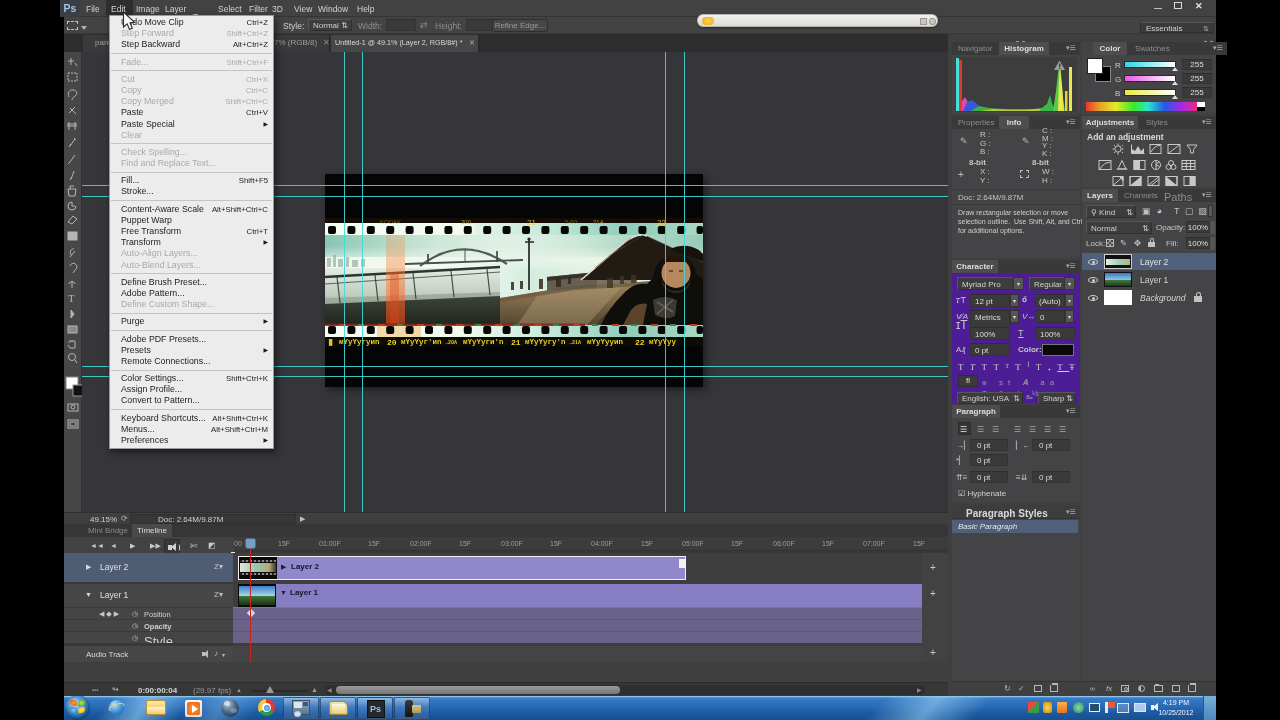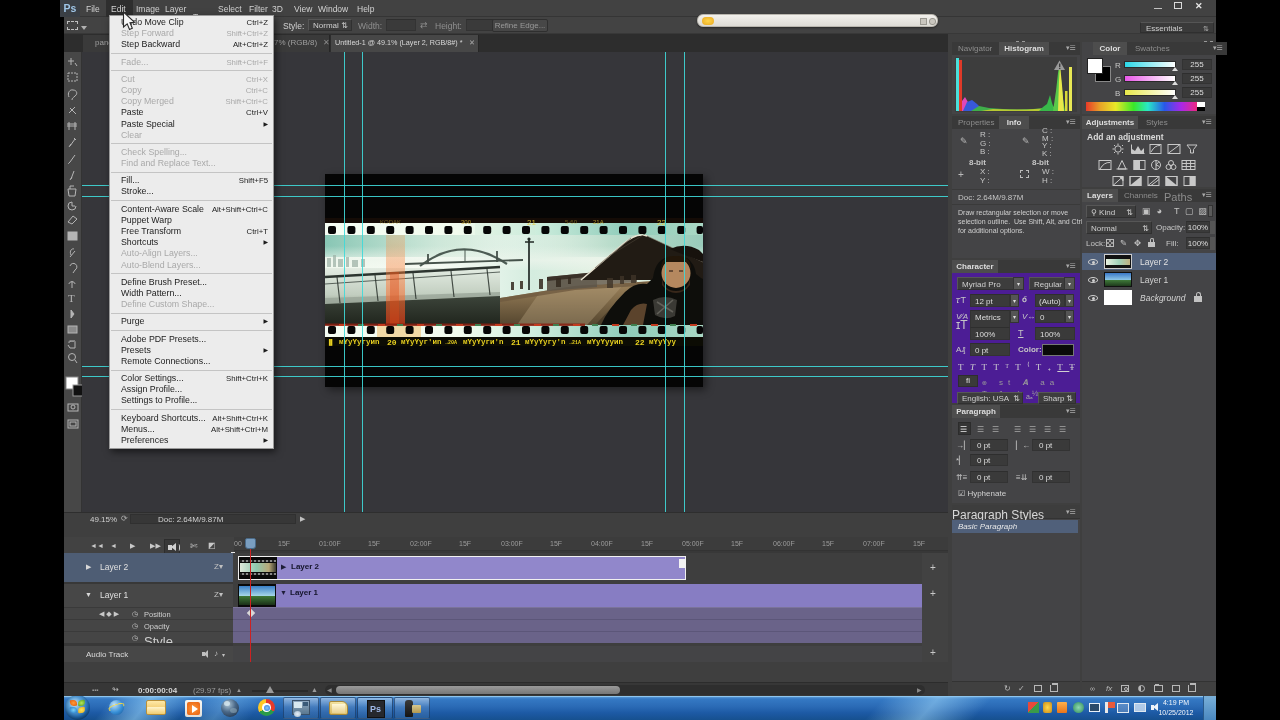--- a/index.html
+++ b/index.html
@@ -575,21 +575,21 @@
   <div class="abs" style="left:4px; top:51px; font-size:8px;">*▏</div>
   <div class="abs well" style="left:18px; top:49px; width:38px; height:12px; font-size:8px; color:#ddd; padding:1px 0 0 6px;">0 pt</div>
   <div class="abs" style="left:4px; top:68px; font-size:8px;">⇈≡</div>
   <div class="abs well" style="left:18px; top:66px; width:38px; height:12px; font-size:8px; color:#ddd; padding:1px 0 0 6px;">0 pt</div>
   <div class="abs" style="left:64px; top:68px; font-size:8px;">≡⇊</div>
   <div class="abs well" style="left:80px; top:66px; width:38px; height:12px; font-size:8px; color:#ddd; padding:1px 0 0 6px;">0 pt</div>
   <div class="abs" style="left:6px; top:84px; font-size:8px; color:#d0d0d0;">☑ Hyphenate</div>
 </div>
 <div class="abs" style="left:952px; top:505px; width:128px; height:190px; background:#444446;">
   <div class="abs" style="left:0; top:0; width:128px; height:14px; background:#3d3d3d; border-bottom:1px solid #333;">
-    <span class="abs" style="left:0; top:3px; font-size:12px; color:#d8d8d8; font-weight:normal;">Paragraph Styles</span>
+    <span class="abs" style="left:14px; top:3px; font-size:10px; color:#d8d8d8; font-weight:bold;">Paragraph Styles</span>
     <span class="abs" style="left:114px; top:3px; color:#aaa; font-size:7px;">▾☰</span>
   </div>
   <div class="abs" style="left:0px; top:15px; width:126px; height:13px; background:#50607a; color:#e8e8e8; font-size:8px; font-style:italic; line-height:13px;"><span style="margin-left:6px;">Basic Paragraph</span></div>
   <div class="abs" style="left:0; top:176px; width:128px; height:14px; background:#404040; border-top:1px solid #333;">
     <span class="abs" style="left:52px; top:2px; color:#b8b8b8; font-size:8px;">↻</span>
     <span class="abs" style="left:66px; top:2px; color:#b8b8b8; font-size:8px;">✓</span>
     <span class="abs" style="left:82px; top:3px; width:8px; height:7px; border:1px solid #b8b8b8;"></span>
     <span class="abs" style="left:98px; top:3px; width:8px; height:7px; border:1px solid #b8b8b8; border-top:none;">
         <span class="abs" style="left:1px;top:-2px;width:6px;height:1.5px;background:#b8b8b8;"></span>
       </span>
@@ -597,20 +597,24 @@
 </div>
 <div class="abs" style="left:64px; top:512px; width:884px; height:12px; background:#3f3f3f; border-top:1px solid #2e2e2e;">
   <span class="abs" style="left:26px; top:2px; font-size:8px; color:#d0d0d0;">49.15%</span>
   <span class="abs" style="left:57px; top:1px; font-size:8px; color:#b0b0b0;">⟳</span>
   <div class="abs" style="left:66px; top:1px; width:166px; height:10px; background:#373737; border:1px solid #303030;"></div>
   <span class="abs" style="left:94px; top:2px; font-size:8px; color:#d0d0d0;">Doc: 2.64M/9.87M</span>
   <span class="abs" style="left:236px; top:2px; font-size:7px; color:#c0c0c0;">▶</span>
 </div>
 <div class="abs" style="left:64px; top:524px; width:884px; height:172px; background:#3f3f3f;">
 
+  <div class="abs" style="left:0; top:0; width:884px; height:13px; background:#363636;">
+    <span class="abs" style="left:24px; top:2px; font-size:8px; color:#8a8a8a;">Mini Bridge</span>
+    <div class="abs" style="left:68px; top:0; width:40px; height:13px; background:#4a4a4a; color:#dcdcdc; font-size:8px; text-align:center; line-height:13px;">Timeline</div>
+  </div>
 
   <div class="abs" style="left:0; top:13px; width:170px; height:20px; background:#424242;">
     <span class="abs" style="left:26px; top:5px; color:#c8c8c8; font-size:7px;">◄◄</span>
     <span class="abs" style="left:46px; top:5px; color:#c8c8c8; font-size:7px;">◄</span>
     <span class="abs" style="left:66px; top:5px; color:#c8c8c8; font-size:7px;">▶</span>
     <span class="abs" style="left:86px; top:5px; color:#c8c8c8; font-size:7px;">▶▶</span>
     <div class="abs" style="left:100px; top:2px; width:16px; height:15px; background:#383838; border:1px solid #2d2d2d;">
         <span class="abs" style="left:3px; top:5px; width:4px; height:5px; background:#d0d0d0;"></span>
         <span class="abs" style="left:6px; top:3px; width:0; height:0; border-right:5px solid #d0d0d0; border-top:4.5px solid transparent; border-bottom:4.5px solid transparent;"></span>
         <span class="abs" style="left:12px; top:4px; width:3px; height:7px; border-right:1.2px solid #d0d0d0; border-radius:50%;"></span>
@@ -651,21 +655,21 @@
     <span class="abs" style="left:36px; top:6px; color:#e0e0e0; font-size:8.5px;">Layer 1</span>
     <span class="abs" style="left:150px; top:6px; color:#c0c0c0; font-size:8px;">Ζ▾</span>
   </div>
   <div class="abs" style="left:0; top:83px; width:169px; height:12px; background:#454545; border-top:1px solid #3a3a3a;">
     <span class="abs" style="left:35px; top:2px; color:#c8c8c8; font-size:7px;">◀ ◆ ▶</span>
     <span class="abs" style="left:68px; top:2px; color:#c8c8c8; font-size:7px;">◷</span>
     <span class="abs" style="left:80px; top:2px; color:#cfcfcf; font-size:7.5px;">Position</span>
   </div>
   <div class="abs" style="left:0; top:95px; width:169px; height:12px; background:#454545; border-top:1px solid #3a3a3a;">
     <span class="abs" style="left:68px; top:2px; color:#c8c8c8; font-size:7px;">◷</span>
-    <span class="abs" style="left:80px; top:2px; color:#cfcfcf; font-size:7.5px;">Opacity</span>
+    <span class="abs" style="left:80px; top:2px; color:#cfcfcf; font-size:7.5px;font-weight:bold;">Opacity</span>
   </div>
   <div class="abs" style="left:0; top:107px; width:169px; height:12px; background:#454545; border-top:1px solid #3a3a3a;">
     <span class="abs" style="left:68px; top:2px; color:#c8c8c8; font-size:7px;">◷</span>
     <span class="abs" style="left:80px; top:2px; color:#cfcfcf; font-size:13px;">Style</span>
   </div>
   <div class="abs" style="left:0; top:119px; width:169px; height:3px; background:#383838;"></div>
   <div class="abs" style="left:0; top:122px; width:169px; height:16px; background:#474747;">
     <span class="abs" style="left:22px; top:4px; color:#dadada; font-size:8px;">Audio Track</span>
     <span class="abs" style="left:138px; top:6px; width:3px; height:4px; background:#c0c0c0;"></span>
       <span class="abs" style="left:140px; top:4px; width:0; height:0; border-right:4px solid #c0c0c0; border-top:4px solid transparent; border-bottom:4px solid transparent;"></span>
@@ -797,35 +801,35 @@
       <span class="sc">Alt+Shift+Ctrl+C</span>
     </div>
   <div class="mi">
       <span>Puppet Warp</span>
     </div>
   <div class="mi">
       <span>Free Transform</span>
       <span class="sc">Ctrl+T</span>
     </div>
   <div class="mi">
-      <span>Shortcuts</span>
+      <span>Transform</span>
       <span class="sub">▶</span>
     </div>
   <div class="mi dis">
       <span>Auto-Align Layers...</span>
     </div>
   <div class="mi dis">
       <span>Auto-Blend Layers...</span>
     </div>
   <div class="sep"></div>
   <div class="mi">
       <span>Define Brush Preset...</span>
     </div>
   <div class="mi">
-      <span>Width Pattern...</span>
+      <span>Adobe Pattern...</span>
     </div>
   <div class="mi dis">
       <span>Define Custom Shape...</span>
     </div>
   <div class="sep"></div>
   <div class="mi">
       <span>Purge</span>
       <span class="sub">▶</span>
     </div>
   <div class="sep"></div>
@@ -841,21 +845,21 @@
     </div>
   <div class="sep"></div>
   <div class="mi">
       <span>Color Settings...</span>
       <span class="sc">Shift+Ctrl+K</span>
     </div>
   <div class="mi">
       <span>Assign Profile...</span>
     </div>
   <div class="mi">
-      <span>Settings to Profile...</span>
+      <span>Convert to Pattern...</span>
     </div>
   <div class="sep"></div>
   <div class="mi">
       <span>Keyboard Shortcuts...</span>
       <span class="sc">Alt+Shift+Ctrl+K</span>
     </div>
   <div class="mi">
       <span>Menus...</span>
       <span class="sc">Alt+Shift+Ctrl+M</span>
     </div>

